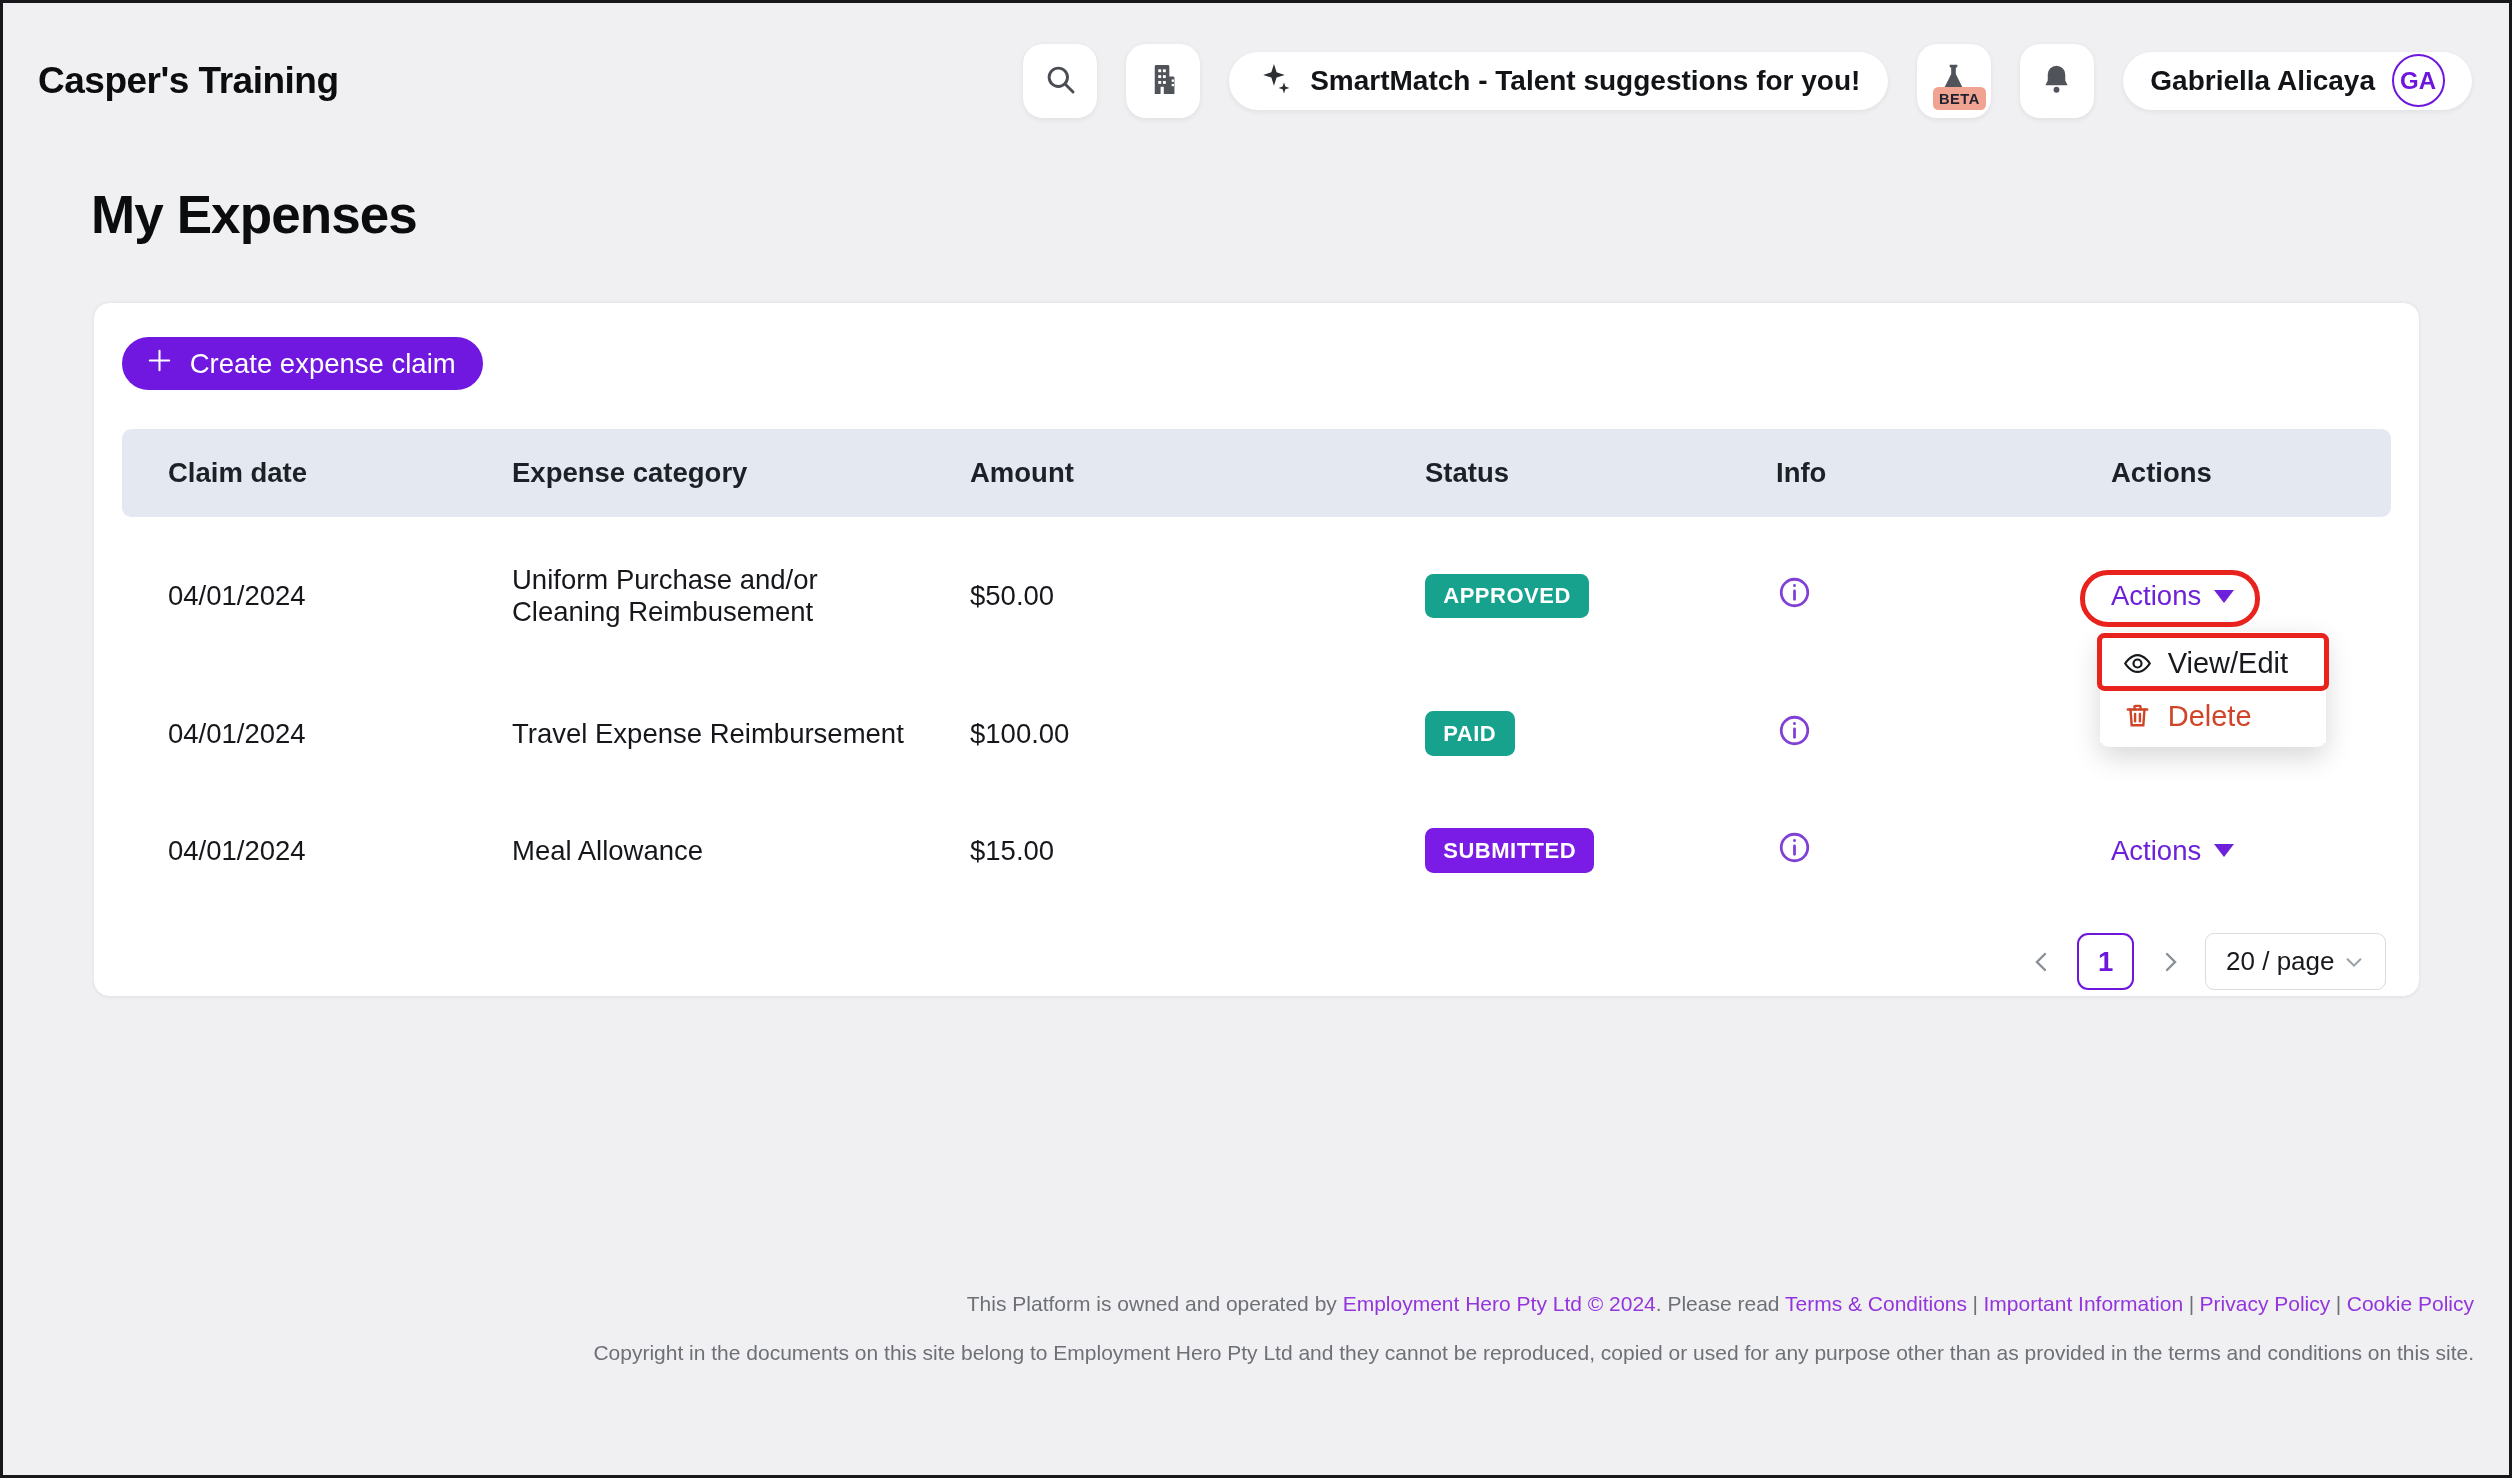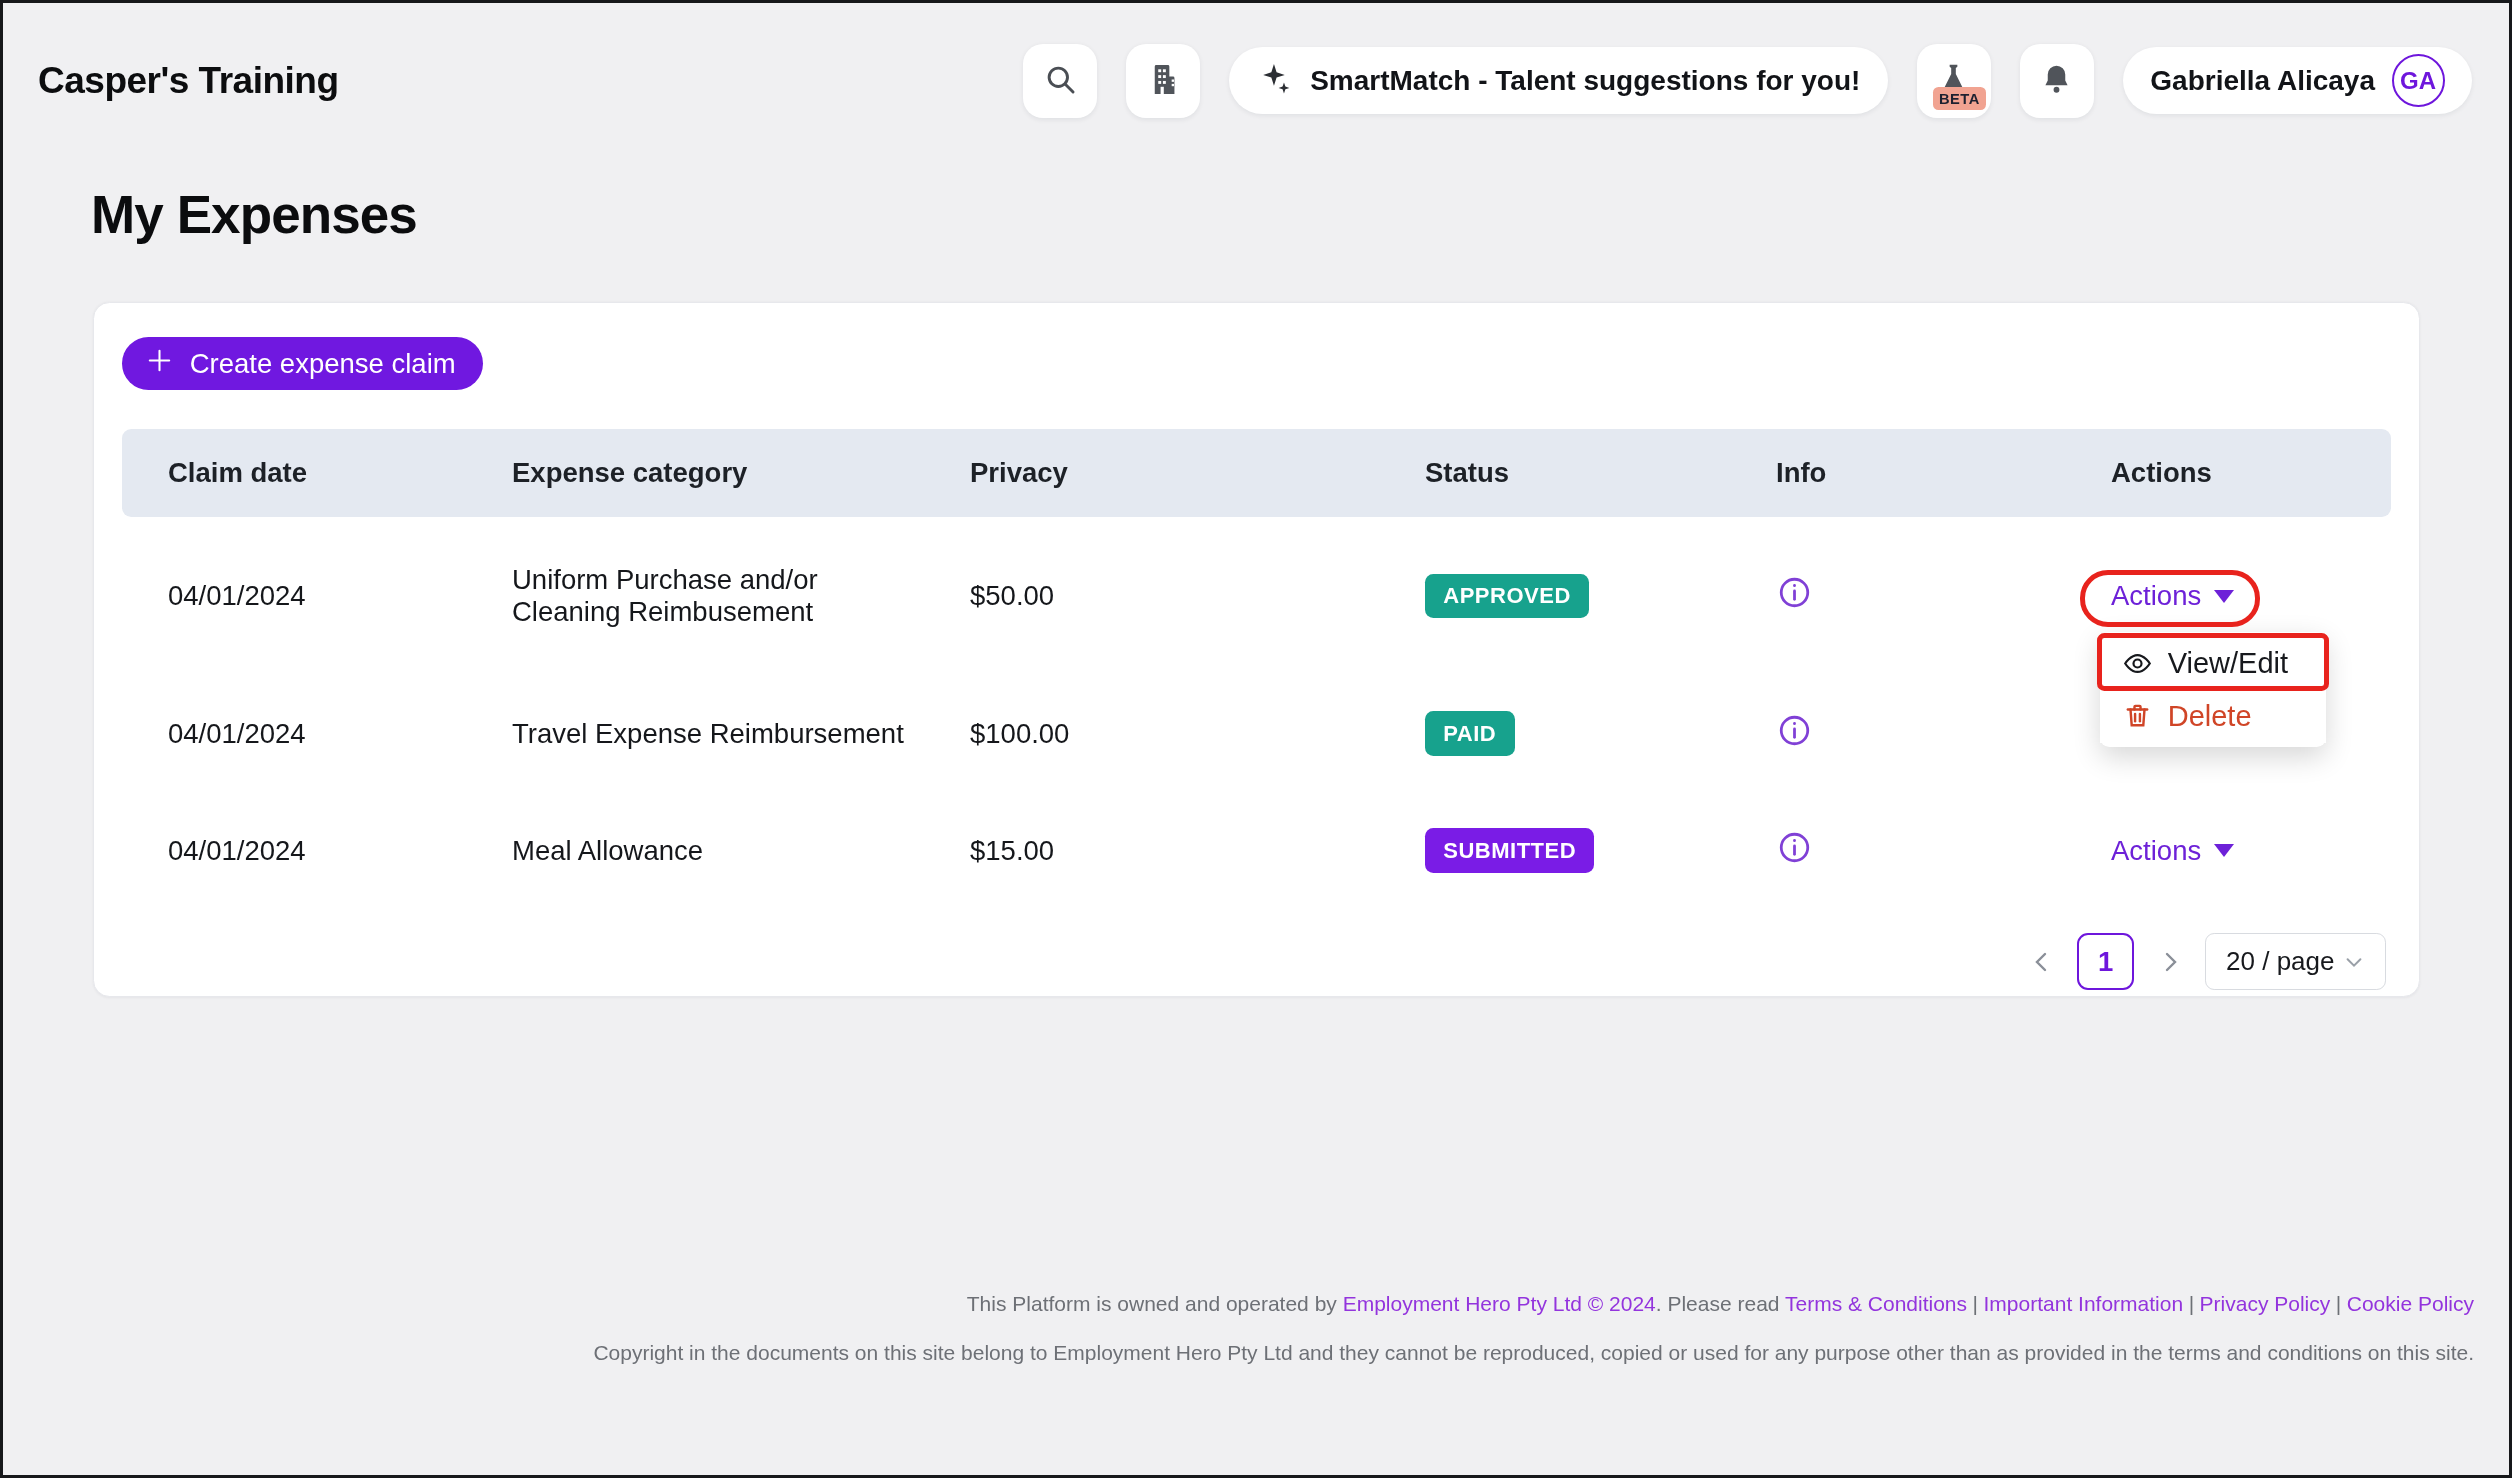--- a/index.html
+++ b/index.html
@@ -11,21 +11,21 @@
   }
 
   
   .topbar { display:flex; align-items:center; justify-content:space-between;
     padding:27.5px 37px 0 35px; height:128px; }
   .brand { font-size:37px; font-weight:800; color:#0c0d0f; letter-spacing:-0.5px; }
   .topbar-right { display:flex; align-items:center; gap:29px; }
   .icon-btn { position:relative; width:74px; height:74px; border:none; background:#ffffff;
     border-radius:20px; display:flex; align-items:center; justify-content:center;
     box-shadow:0 1.8px 5.5px rgba(16,24,40,.07); cursor:pointer; }
-  .pill { height:67px; background:#ffffff; border:none; border-radius:38px;
+  .pill { height:58px; background:#ffffff; border:none; border-radius:38px;
     display:flex; align-items:center; gap:16.5px; padding:0 27.5px;
     box-shadow:0 1.8px 5.5px rgba(16,24,40,.07); cursor:pointer; }
   .pill .pill-label { font-size:28px; font-weight:700; color:#121418; white-space:nowrap; }
   .beta-badge { position:absolute; right:4.6px; bottom:7.3px; background:#f2a violet; }
   .beta-badge { position:absolute; right:4.6px; bottom:7.3px; background:#f1a391; color:#1d2130;
     font-size:14.7px; font-weight:800; padding:3.7px 6.4px; border-radius:5.5px; letter-spacing:0.5px; }
   .avatar { width:53px; height:53px; border-radius:50%; border:2.8px solid #6e16dc;
     color:#6e16dc; font-size:24px; font-weight:600; display:flex; align-items:center;
     justify-content:center; background:#fff; }
 
@@ -178,21 +178,21 @@
             <line x1="4.5" y1="12" x2="19.5" y2="12"></line>
         </svg>
       </span>
       <span>Create expense claim</span>
     </button>
 
     <div class="table">
       <div class="thead">
         <div class="cell">Claim date</div>
         <div class="cell">Expense category</div>
-        <div class="cell">Privacy</div>
+        <div class="cell">Amount</div>
         <div class="cell">Status</div>
         <div class="cell">Info</div>
         <div class="cell">Actions</div>
       </div>
 
       <div class="trow tall">
         <div class="cell">04/01/2024</div>
         <div class="cell"><span class="cat-text">Uniform Purchase and/or Cleaning Reimbusement</span></div>
         <div class="cell">$50.00</div>
         <div class="cell"><span class="badge" style="background-color: rgb(23, 162, 141);">APPROVED</span></div>

